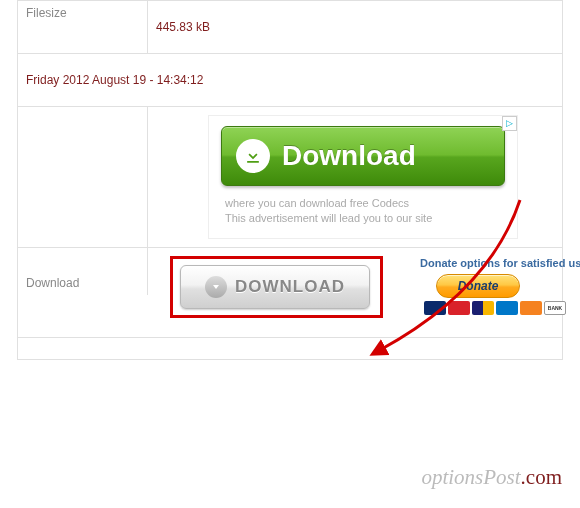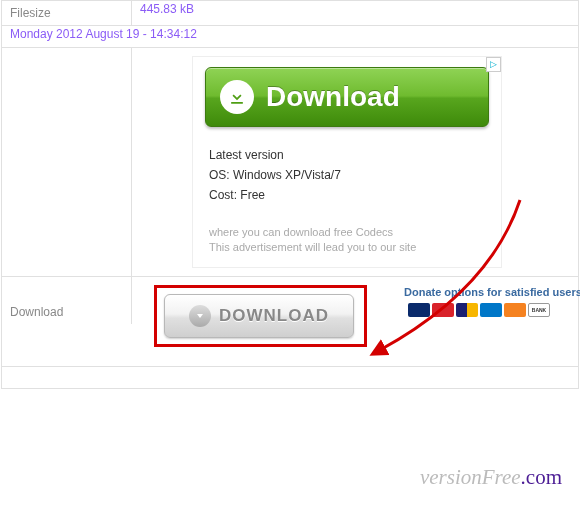--- a/index.html
+++ b/index.html
@@ -9,38 +9,38 @@
     color: #555;
     background: #fff;
     width: 580px;
     height: 508px;
     position: relative;
     overflow: hidden;
   }
   .content {
     border: 1px solid #e0e0e0;
     border-top: none;
-    margin: 0 1px;
+    margin: 0 17px;
   }
   .row {
     display: flex;
     border-top: 1px solid #e0e0e0;
     min-height: 22px;
   }
   .label-cell {
     width: 130px;
     padding: 5px 8px;
     color: #888;
     border-right: 1px solid #e0e0e0;
     flex-shrink: 0;
   }
   .value-cell {
     flex: 1;
-    padding: 1px 8px;
-    color: #8b5cf6;
+    padding: 19px 8px;
+    color: #7f1d1d;
   }
   .ad-cell {
     flex: 1;
     padding: 8px 8px 8px 60px;
     position: relative;
   }
   .ad-box {
     width: 310px;
     background: #fff;
     border: 1px solid #eee;
@@ -199,58 +199,53 @@
   .watermark {
     position: absolute;
     right: 18px;
     bottom: 18px;
     font-family: Georgia, 'Times New Roman', serif;
     font-size: 21px;
     color: #bbb;
     font-style: italic;
   }
   .watermark b { color:#bbb; font-style: italic; font-weight: normal; }
-  .watermark .dot { color:#4c1d95; font-style: normal; }
+  .watermark .dot { color:#7f1d1d; font-style: normal; }
   svg.arrow {
     position: absolute;
     pointer-events: none;
   }
 </style>
 </head>
 <body>
 
 <div class="content">
 
   <div class="row">
     <div class="label-cell">Filesize</div>
     <div class="value-cell">445.83 kB</div>
   </div>
 
   <div class="row">
-    <div class="value-cell">Monday 2012 August 19 - 14:34:12</div>
+    <div class="value-cell">Friday 2012 August 19 - 14:34:12</div>
   </div>
 
   <div class="row">
     <div class="label-cell"></div>
     <div class="ad-cell">
       <div class="ad-box">
         <div class="ad-choices">▷</div>
         <div class="green-dl">
           <div class="circle">
             <svg viewBox="0 0 24 24">
                 <path fill="#4f9e14" d="M12 3v10l4-4 1.4 1.4L12 16 6.6 10.4 8 9l4 4V3h0zM5 18h14v2H5z"></path>
               </svg>
           </div>
           <div class="txt">Download</div>
         </div>
-        <div class="ad-info">
-          <div>Latest version</div>
-          <div>OS: Windows XP/Vista/7</div>
-          <div>Cost: Free</div>
-        </div>
         <div class="ad-footer">
           <div>where you can download free Codecs</div>
           <div>This advertisement will lead you to our site</div>
         </div>
       </div>
     </div>
   </div>
 
   <div class="row" style="min-height:90px; align-items:flex-start;">
     <div class="label-cell" style="padding-top:28px;">Download</div>
@@ -260,20 +255,23 @@
           <div class="tri">
             <svg viewBox="0 0 24 24">
                 <path fill="#fff" d="M6 8h12l-6 8z"></path>
               </svg>
           </div>
           <div class="gtxt">DOWNLOAD</div>
         </div>
       </div>
       <div class="donate-block">
         <div class="donate-title">Donate options for satisfied users:</div>
+        <div class="donate-btn">
+          <span>Donate</span>
+        </div>
         <div class="cards">
           <div class="card c1"></div>
           <div class="card c2"></div>
           <div class="card c3"></div>
           <div class="card c4"></div>
           <div class="card c5"></div>
           <div class="card c6">BANK</div>
         </div>
       </div>
     </div>
@@ -286,14 +284,14 @@
 <svg class="arrow" style="left:350px; top:190px;" width="200" height="190">
   <defs>
     <marker id="ah" markerWidth="10" markerHeight="10" refX="2" refY="3" orient="auto">
       <path d="M0,0 L6,3 L0,6 Z" fill="#d30000"></path>
     </marker>
   </defs>
   <path d="M170,10 Q140,100 30,160" stroke="#d30000" stroke-width="3" fill="none" marker-end="url(#ah)"></path>
 </svg>
 
 <div class="watermark">
-  <span>version</span><b>Free</b><span class="dot">.com</span>
+  <span>options</span><b>Post</b><span class="dot">.com</span>
 </div>
 
 </body></html>

